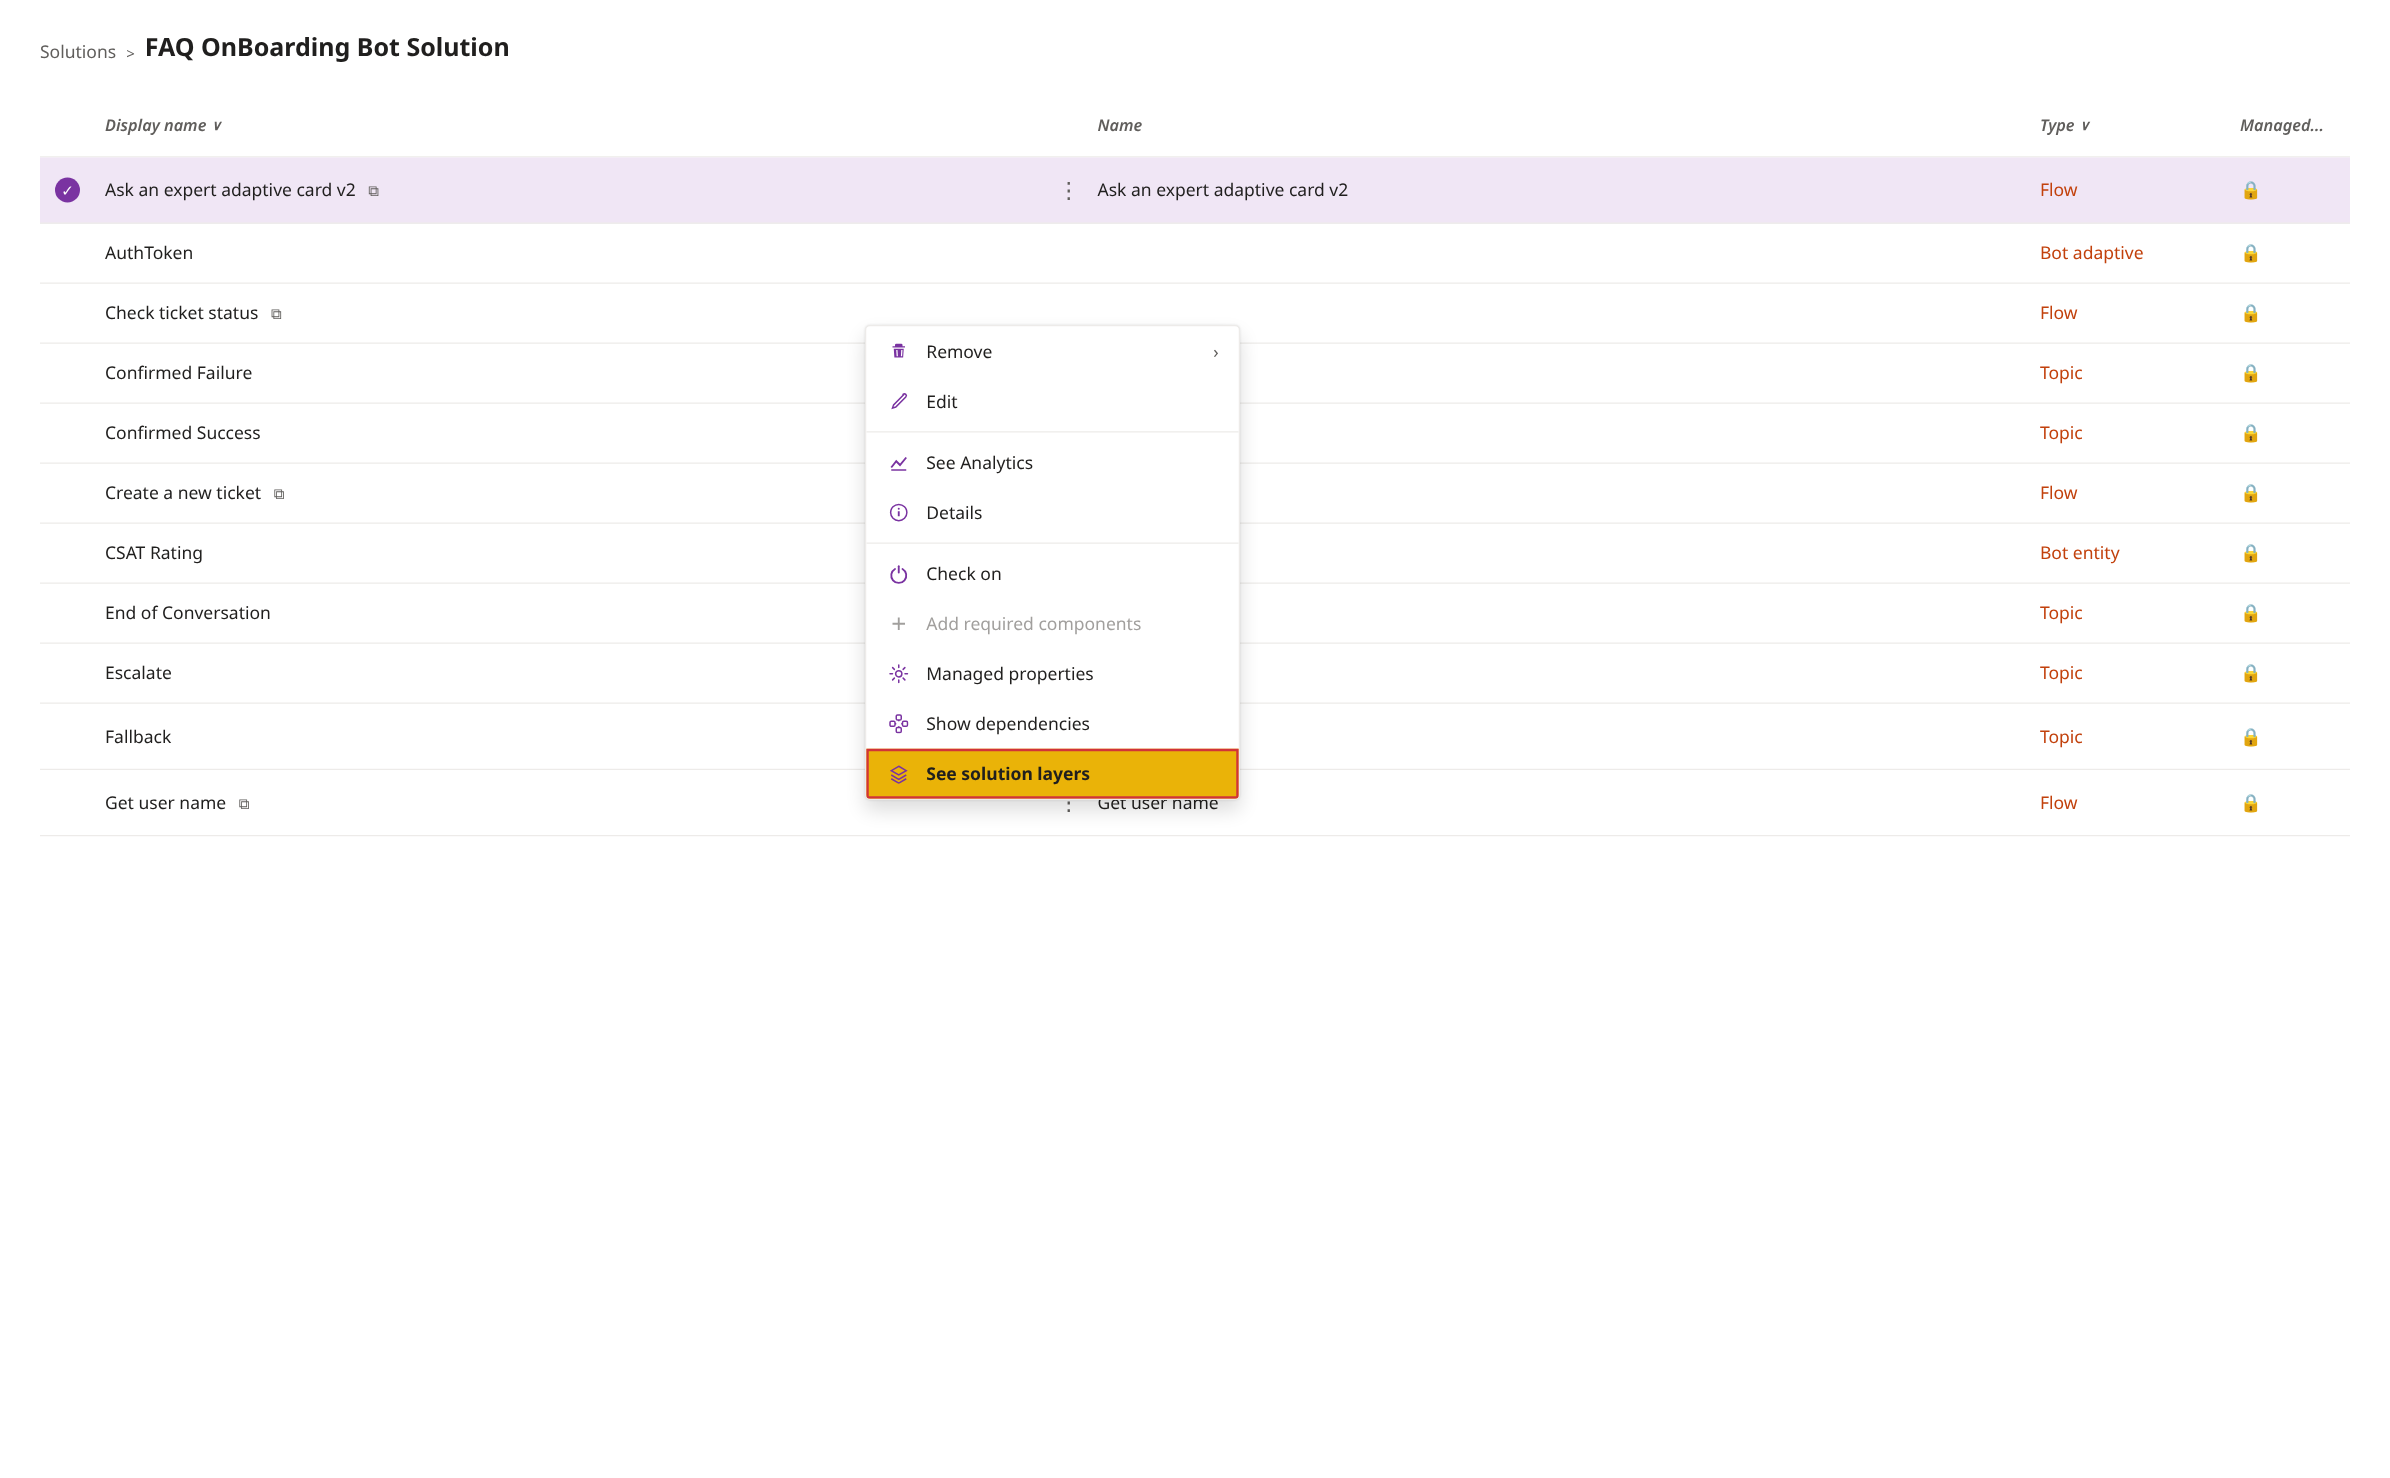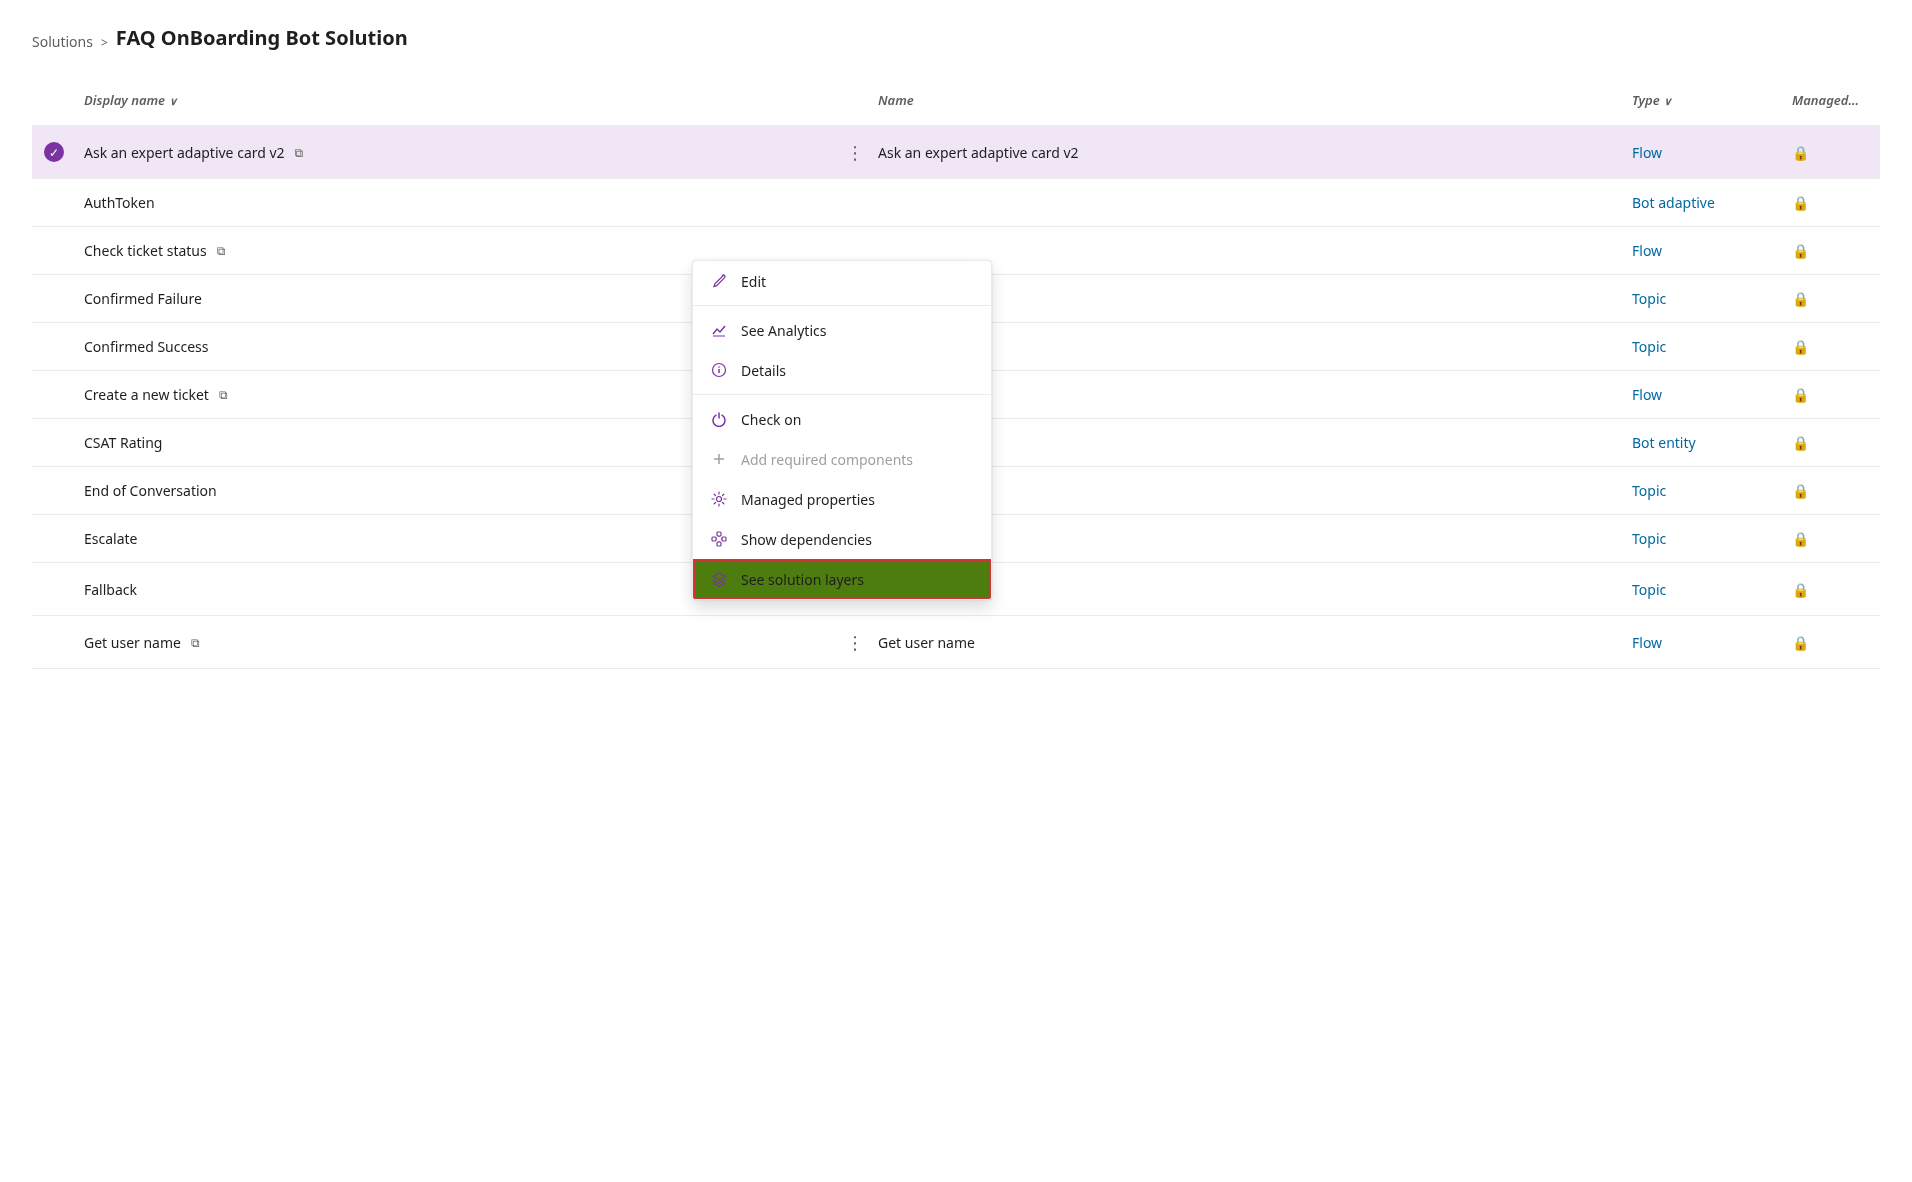--- a/index.html
+++ b/index.html
@@ -73,21 +73,21 @@
     .table-cell {
       padding: 10px 12px;
       display: flex;
       align-items: center;
       gap: 6px;
       font-size: 14px;
       color: #201f1e;
     }
 
     .table-cell.muted {
-      color: #0369a1;
+      color: #c2410c;
     }
 
     .check-circle {
       width: 20px;
       height: 20px;
       border-radius: 50%;
       background: #7a33a1;
       display: flex;
       align-items: center;
       justify-content: center;
@@ -145,23 +145,24 @@
       color: #201f1e;
       position: relative;
     }
 
     .menu-item.disabled {
       color: #a19f9d;
       cursor: default;
     }
 
     .menu-item.highlighted {
-      background: #4d7c0f;
+      background: #eab308;
       outline: 2px solid #d13438;
       outline-offset: -2px;
+      font-weight: bold;
     }
 
     .menu-divider {
       height: 1px;
       background: #edebe9;
       margin: 4px 0;
     }
 
     .menu-item-icon {
       width: 20px;
@@ -395,20 +396,29 @@
         <span>Flow</span>
       </div>
       <div class="table-cell">
         <span class="lock-icon">🔒</span>
       </div>
     </div>
 
     <div class="context-menu-wrapper">
       <div class="context-menu">
 
+        <div class="menu-item">
+          <div class="menu-item-icon">
+            <svg width="16" height="16" viewBox="0 0 16 16" fill="none">
+              <path d="M6 2h4a1 1 0 0 1 1 1v1H5V3a1 1 0 0 1 1-1zM3 4h10v1H3V4zm1 2l.5 7h7L12 6H4zm2 1h1l.3 5H6.3L6 7zm3.7 0H11l-.3 5H9.7L10 7z" fill="#7a33a1"></path>
+            </svg>
+          </div>
+          <span>Remove</span>
+          <span class="menu-item-chevron">›</span>
+        </div>
 
         <div class="menu-item">
           <div class="menu-item-icon">
             <svg width="16" height="16" viewBox="0 0 16 16" fill="none">
               <path d="M11.5 2.5a1.5 1.5 0 0 1 2.121 2.121l-8 8L3 13.5l.879-2.621 8-8z" stroke="#7a33a1" stroke-width="1.2" fill="none"></path>
             </svg>
           </div>
           <span>Edit</span>
         </div>
 

